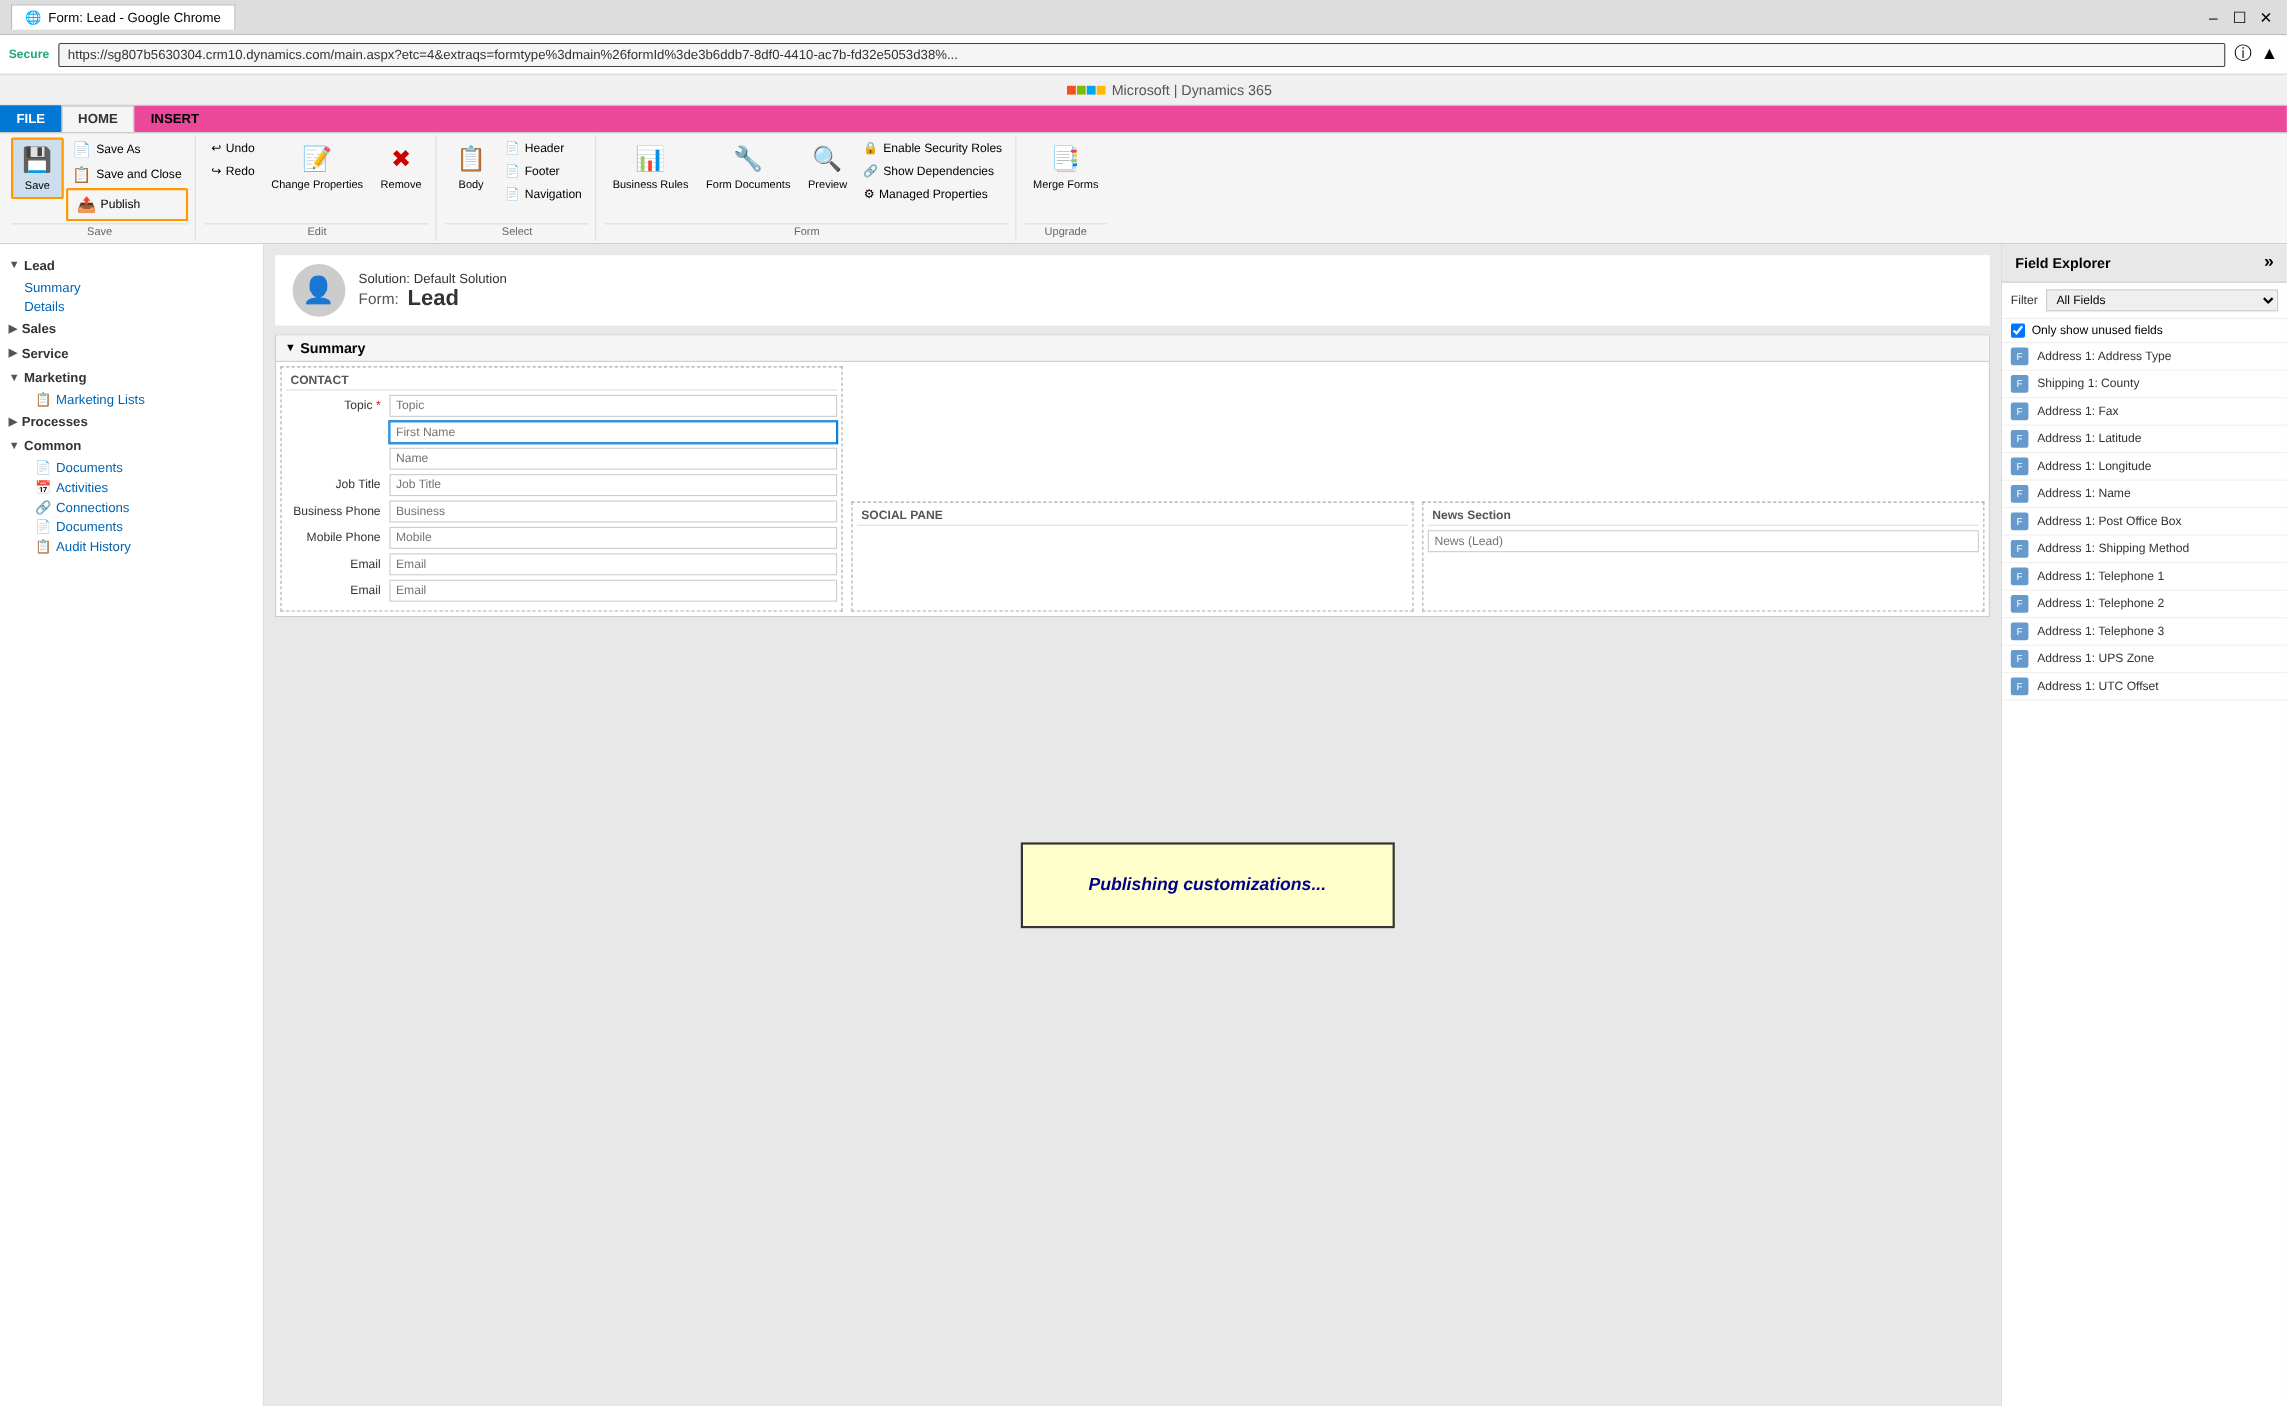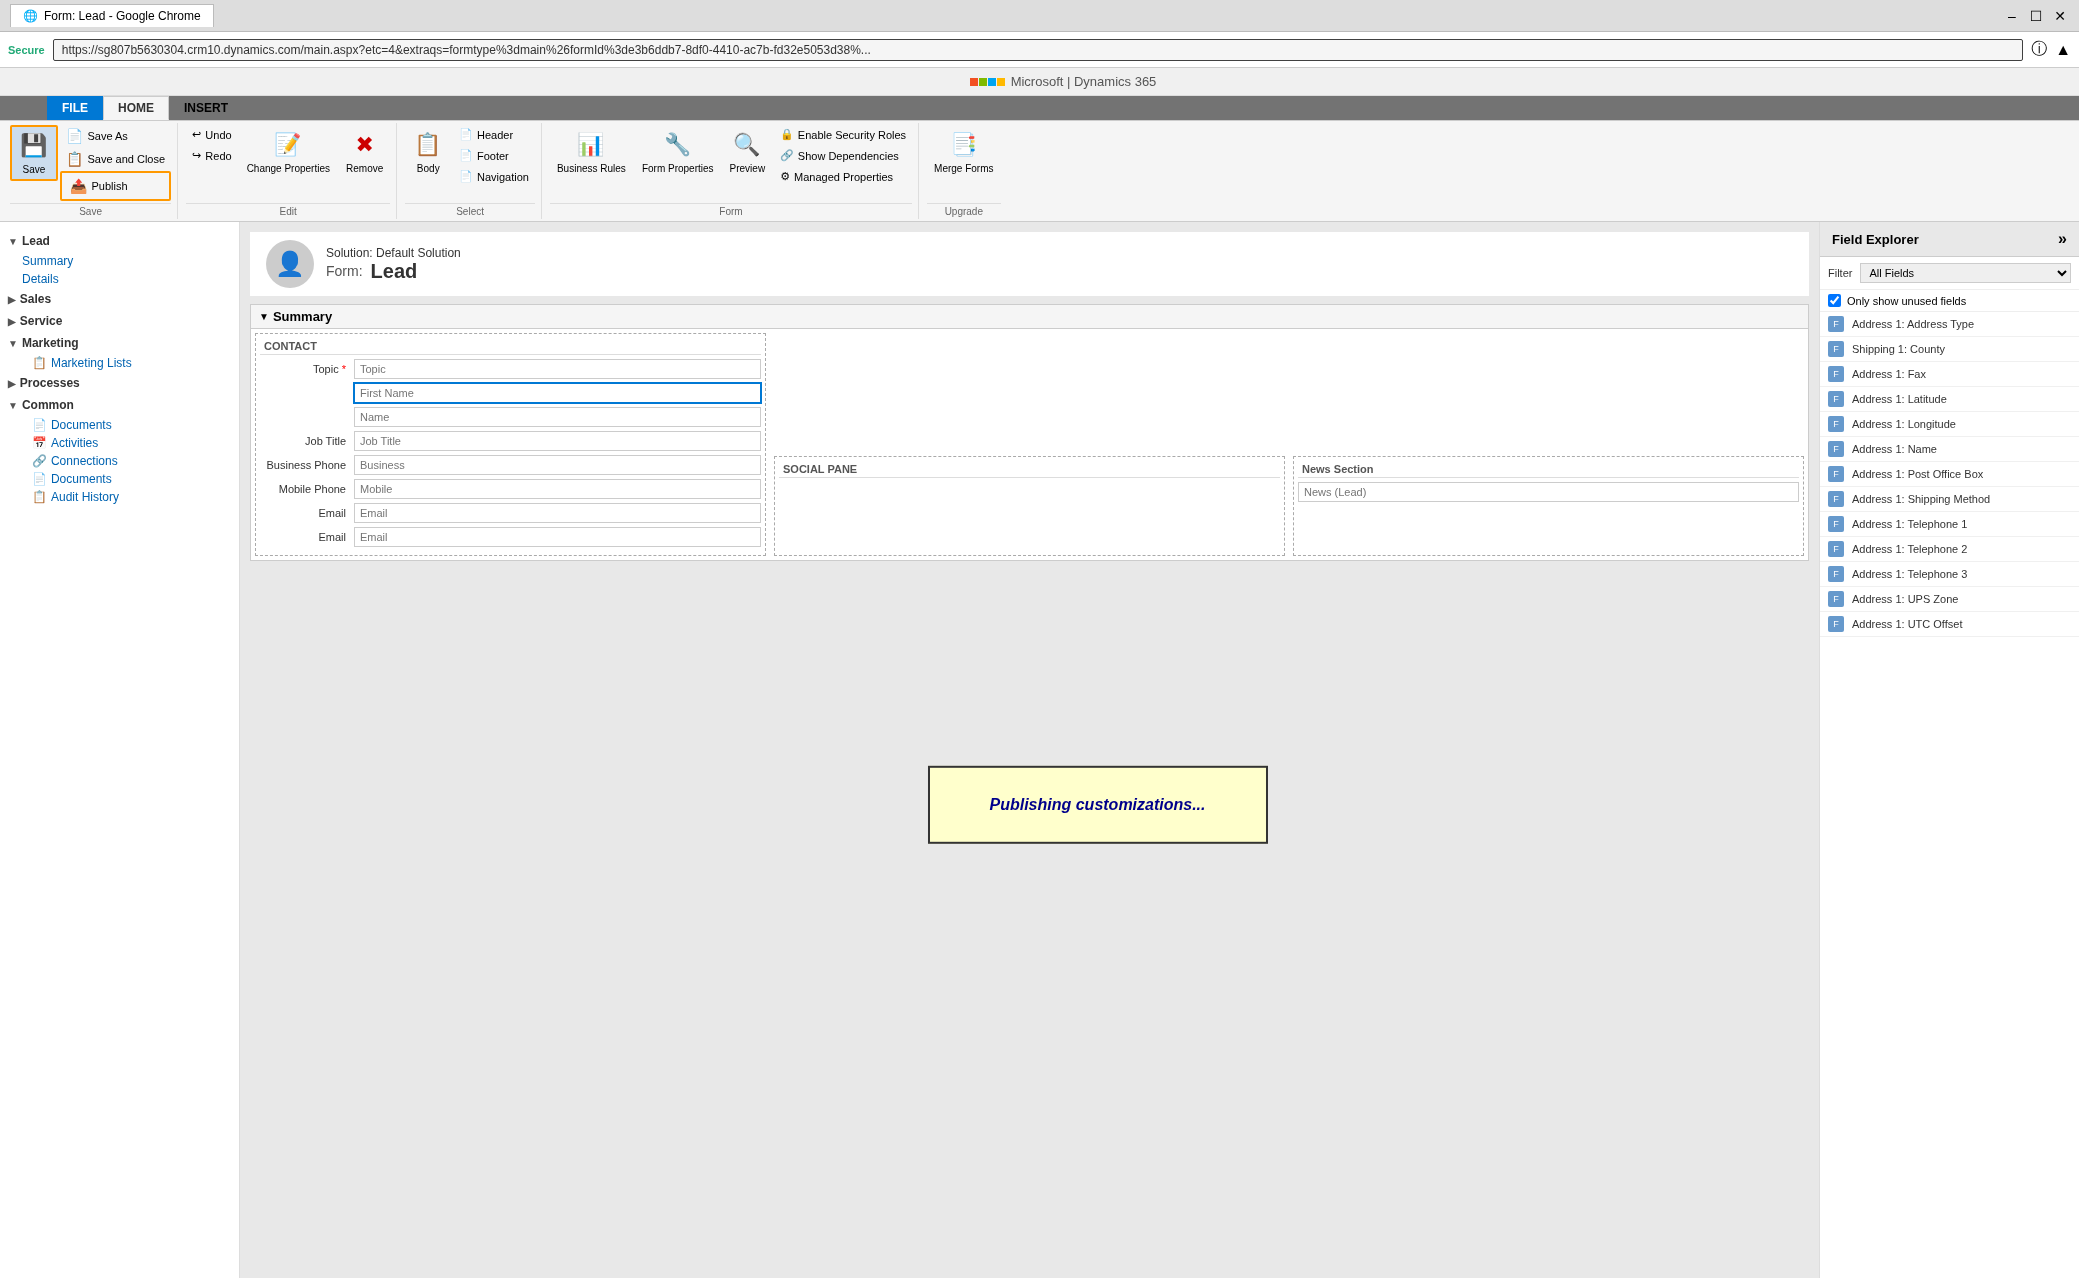--- a/index.html
+++ b/index.html
@@ -85,23 +85,22 @@
     .ms-b { background: #00a4ef; }
     .ms-y { background: #ffb900; }
 
     
     .ribbon {
       background: #f5f5f5;
       border-bottom: 1px solid #ccc;
     }
     .ribbon-tabs {
       display: flex;
-      background: #737373;
+      background: #ec4899;
       border-bottom: 1px solid #ccc;
-      padding-left: 47px;
     }
     .ribbon-tab {
       padding: 4px 14px;
       font-size: 12px;
       font-weight: bold;
       cursor: pointer;
       border: 1px solid transparent;
     }
     .ribbon-tab.active {
       background: #f5f5f5;
@@ -542,21 +541,21 @@
     </div>
 
     <div class="ribbon-group">
       <div class="ribbon-group-buttons">
         <div class="ribbon-btn">
           <div class="ribbon-btn-icon">📊</div>
           <div class="ribbon-btn-label">Business Rules</div>
         </div>
         <div class="ribbon-btn">
           <div class="ribbon-btn-icon">🔧</div>
-          <div class="ribbon-btn-label">Form Properties</div>
+          <div class="ribbon-btn-label">Form Documents</div>
         </div>
         <div class="ribbon-btn">
           <div class="ribbon-btn-icon">🔍</div>
           <div class="ribbon-btn-label">Preview</div>
         </div>
         <div style="display:flex;flex-direction:column;gap:2px;">
           <div class="ribbon-small-btn">
             <span>🔒</span>
             <span>Enable Security Roles</span>
           </div>

